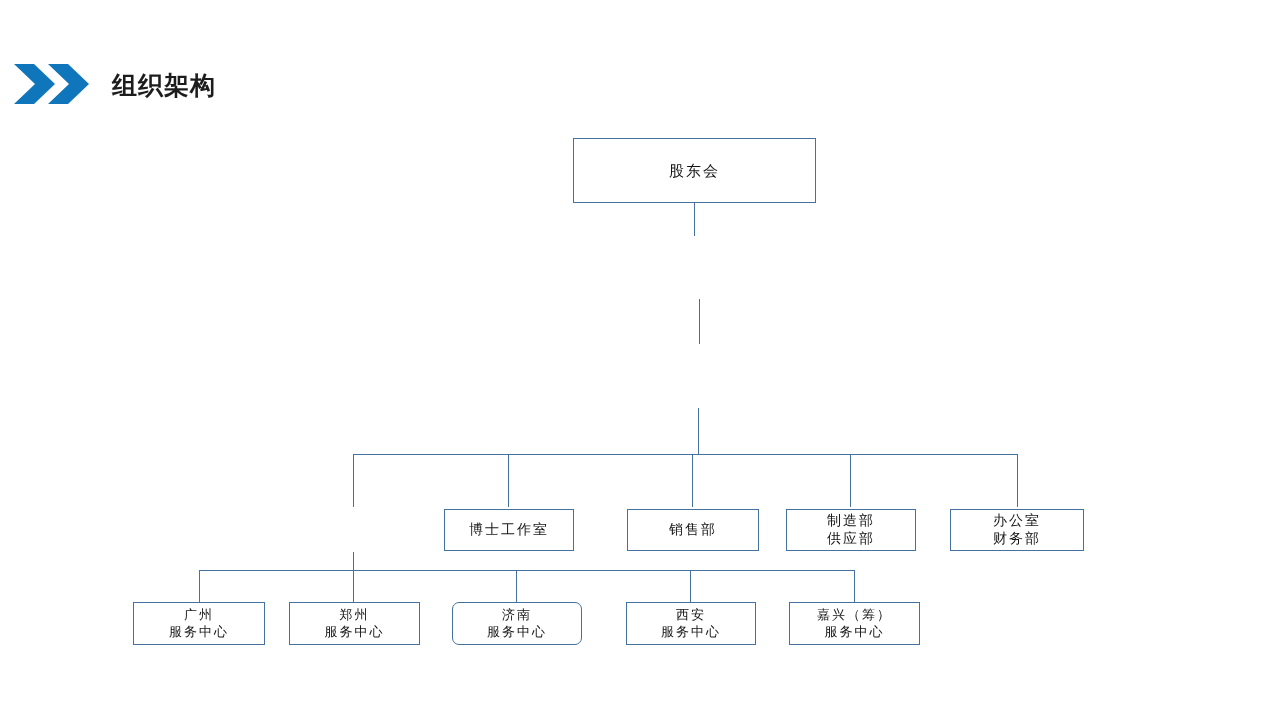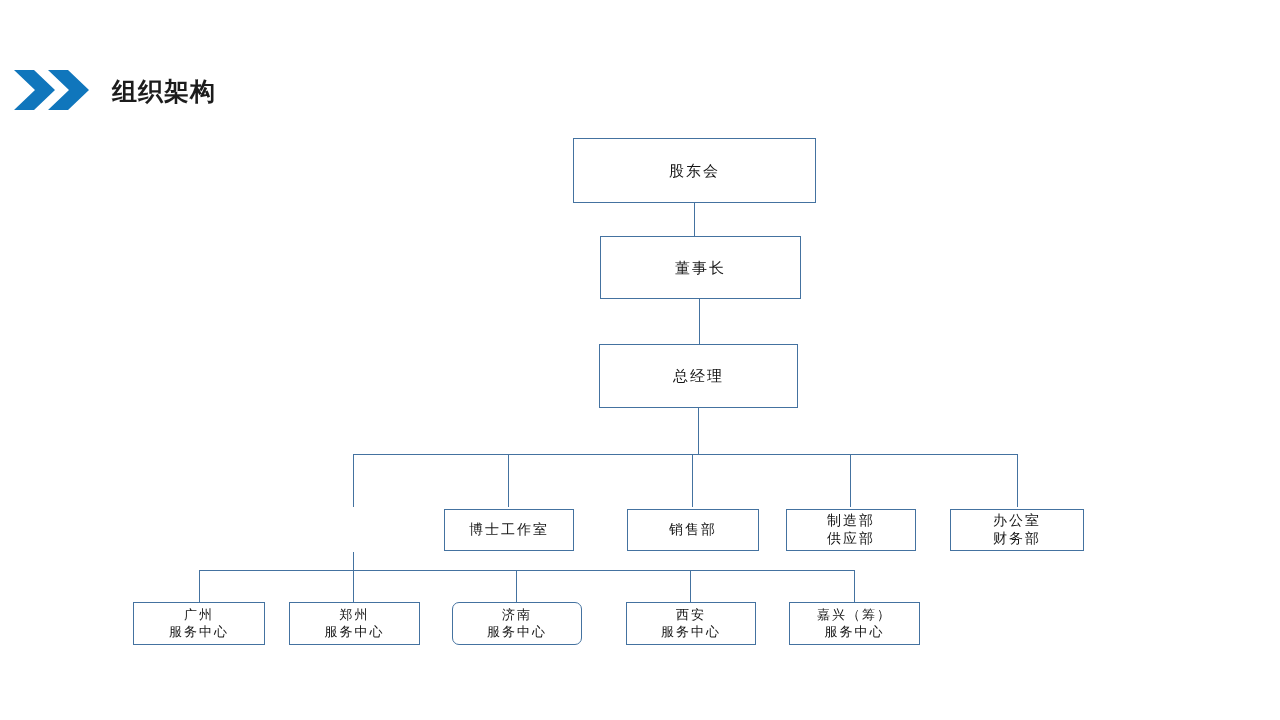--- a/index.html
+++ b/index.html
@@ -14,21 +14,21 @@
     position: relative;
     overflow: hidden;
     font-family: "Liberation Sans", "DejaVu Sans", sans-serif;
     color: #1a1a1a;
   }
 
   
   #header {
     position: absolute;
     left: 0;
-    top: 12px;
+    top: 6px;
     width: 1280px;
     height: 130px;
     text-align: right;
   }
   #chevron-group {
     position: absolute;
     left: 12px;
     top: 57px;
     width: 84px;
     height: 42px;
@@ -123,27 +123,21 @@
   <div class="conn conn-v" style="left:199px; top:553px; height:32px;"></div>
   <div class="conn conn-v" style="left:353px; top:553px; height:32px;"></div>
   <div class="conn conn-v" style="left:516px; top:553px; height:32px;"></div>
   <div class="conn conn-v" style="left:690px; top:553px; height:32px;"></div>
   <div class="conn conn-v" style="left:854px; top:553px; height:32px;"></div>
 
   <div class="node node-top" style="left:573px; top:121px; width:243px; height:65px;">
     <span class="line">股东会</span>
   </div>
 
-  <div class="node node-top" style="left:600px; top:219px; width:201px; height:63px;">
-    <span class="line">董事长</span>
-  </div>
 
-  <div class="node node-top" style="left:599px; top:327px; width:199px; height:64px;">
-    <span class="line">总经理</span>
-  </div>
 
 
   <div class="node node-dept" style="left:444px; top:492px; width:130px; height:42px;align-items:center;">
     <span class="line">博士工作室</span>
   </div>
 
   <div class="node node-dept" style="left:627px; top:492px; width:132px; height:42px;">
     <span class="line">销售部</span>
   </div>
 

